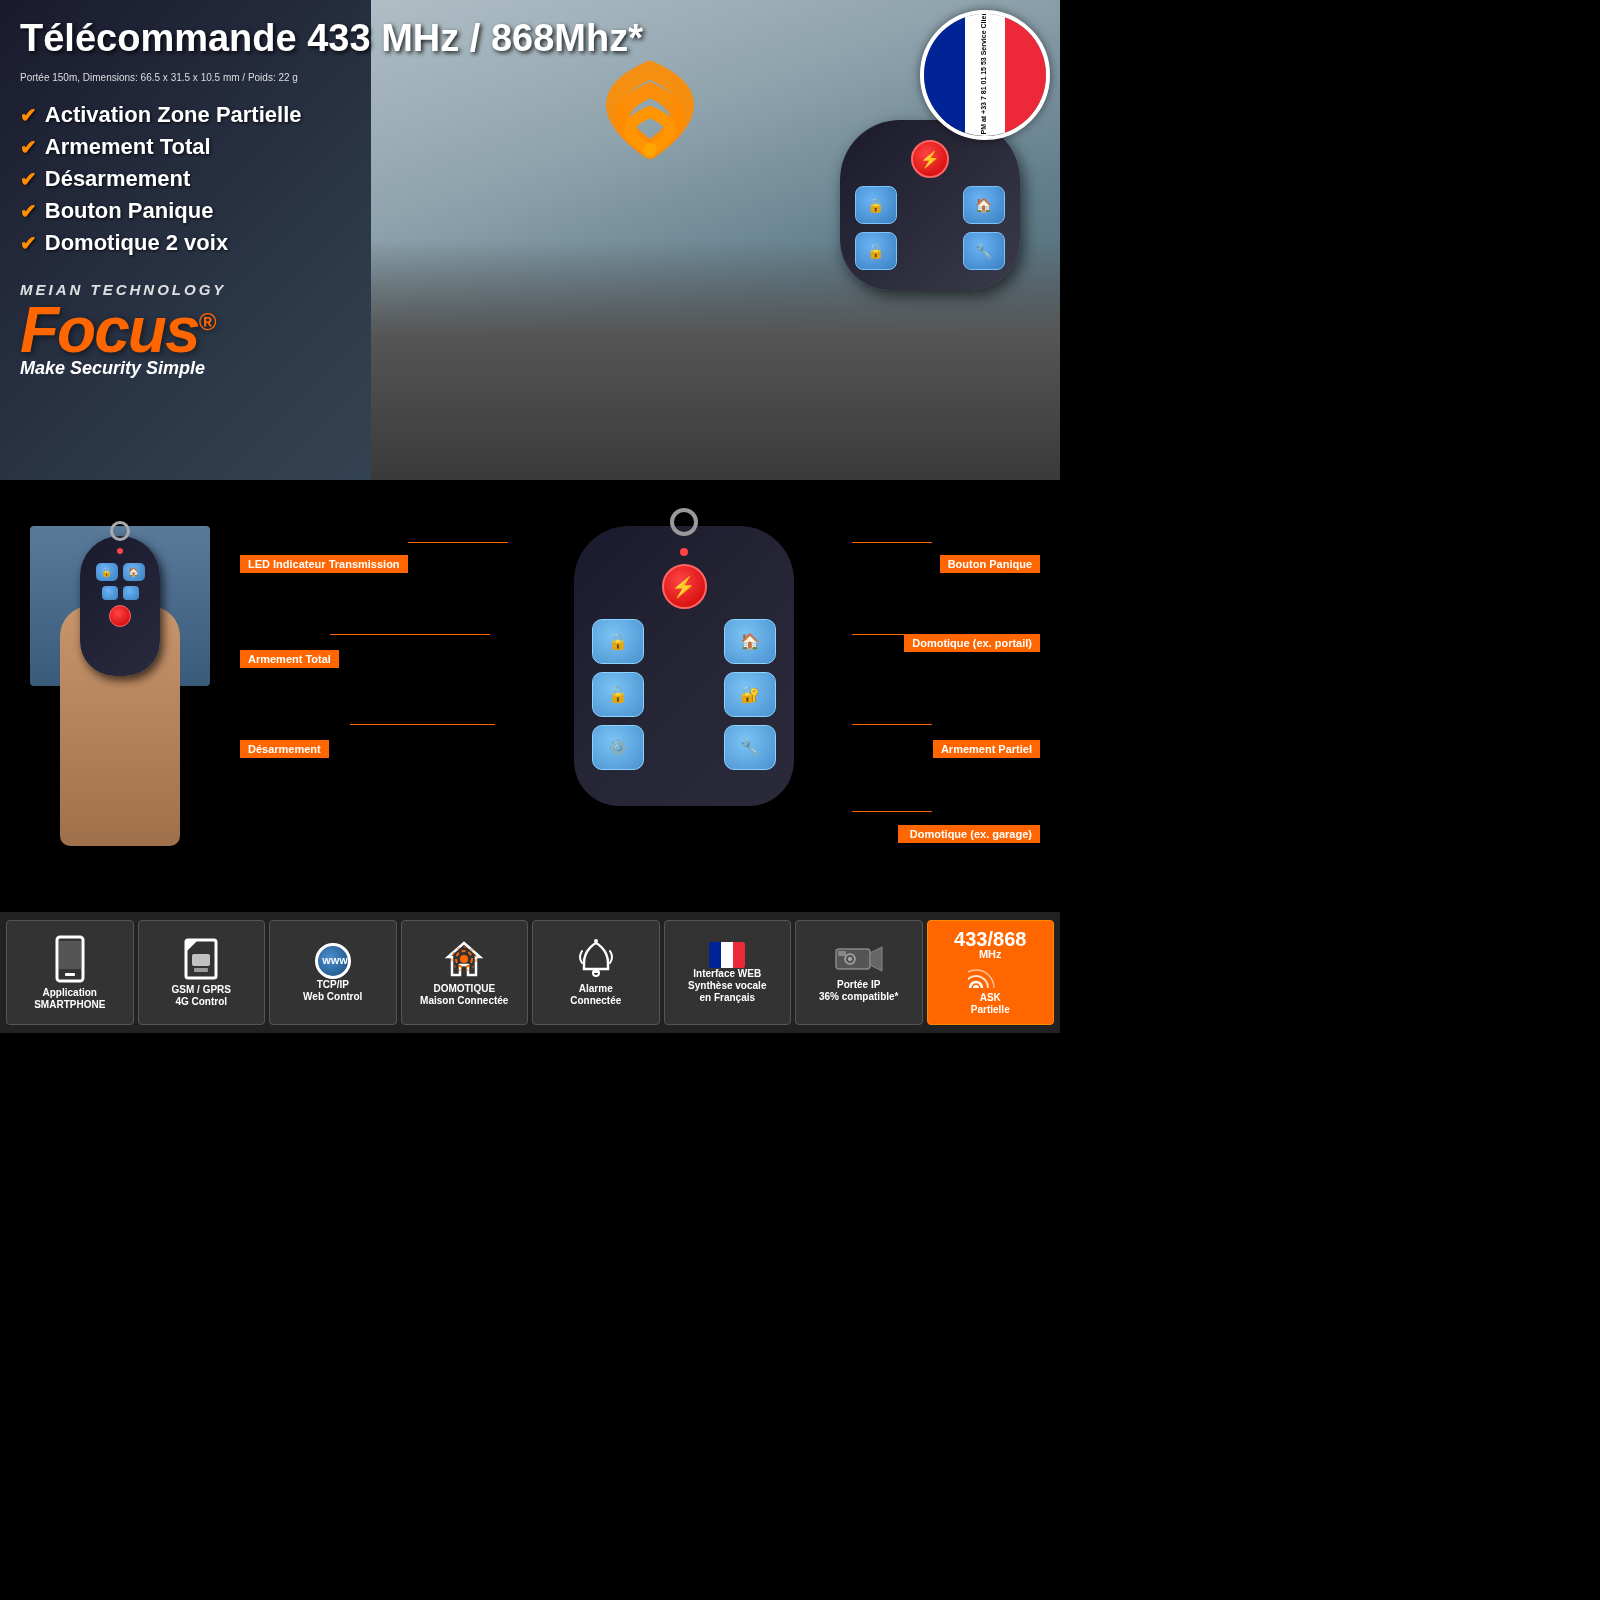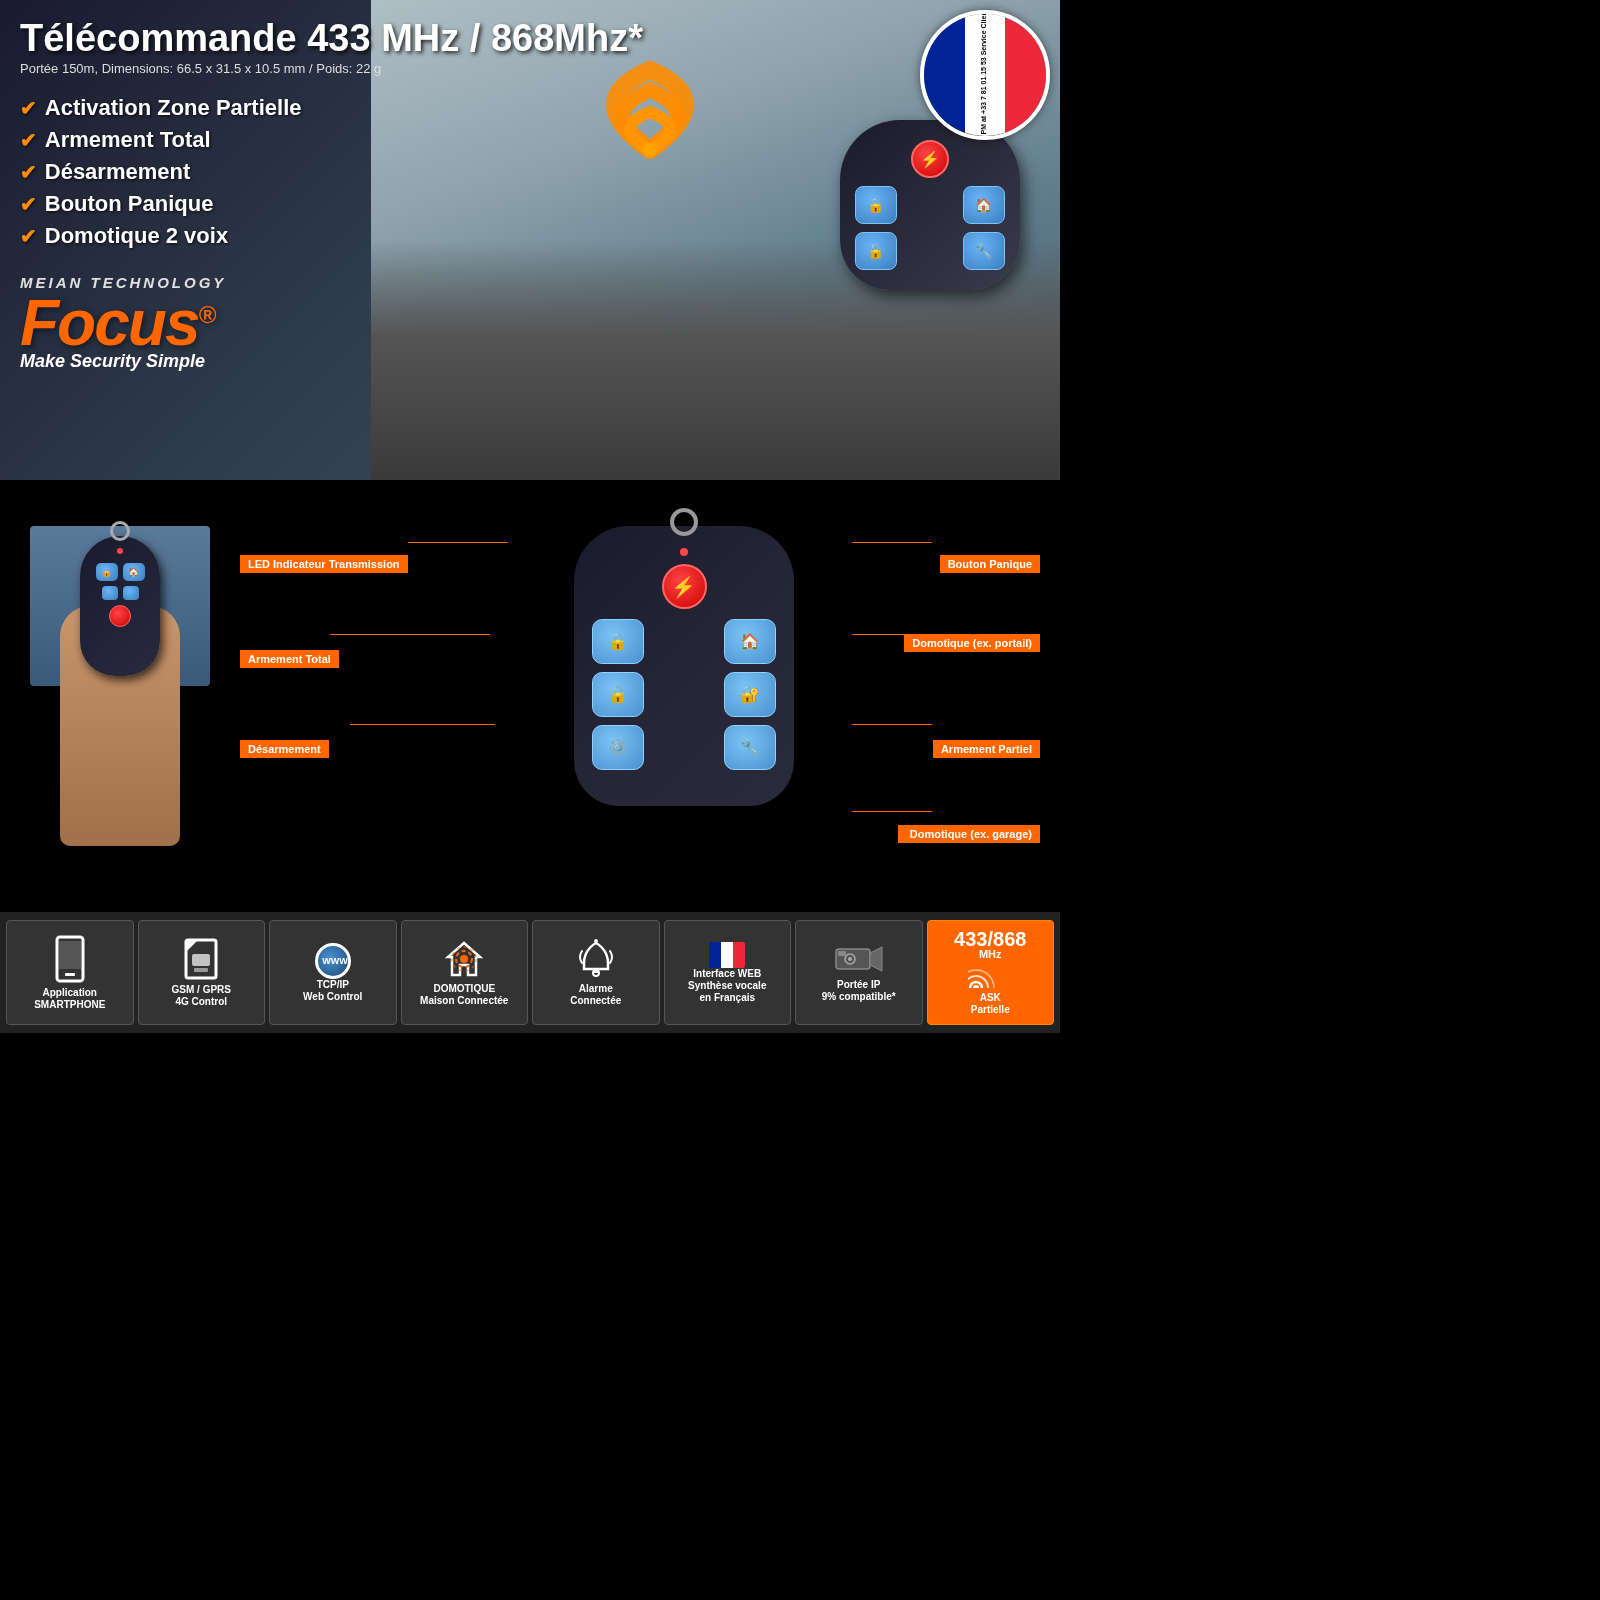--- a/index.html
+++ b/index.html
@@ -41,23 +41,23 @@
       padding: 18px 20px 20px 20px;
     }
     .title-main {
       font-size: 38px;
       font-weight: 900;
       color: #fff;
       text-shadow: 2px 2px 4px rgba(0,0,0,0.8);
       line-height: 1.1;
     }
     .title-sub {
-      font-size: 13px;
+      font-size: 10px;
       color: #ddd;
-      margin-top: 1px;
+      margin-top: 12px;
       margin-bottom: 16px;
     }
     .features-list {
       list-style: none;
       margin-top: 10px;
     }
     .features-list li {
       font-size: 22px;
       font-weight: 700;
       color: #fff;
@@ -662,21 +662,21 @@
       <svg width="50" height="32" viewBox="0 0 50 32">
         <rect x="2" y="6" width="34" height="20" rx="3" fill="#555" stroke="#888" stroke-width="1.5"></rect>
         <polygon points="36,10 48,4 48,28 36,22" fill="#666" stroke="#888" stroke-width="1"></polygon>
         <circle cx="16" cy="16" r="5" fill="none" stroke="#aaa" stroke-width="1.5"></circle>
         <circle cx="16" cy="16" r="2" fill="#aaa"></circle>
         <rect x="4" y="8" width="8" height="5" rx="1" fill="#888"></rect>
       </svg>
     </div>
     <div class="tile-label">
       <span>Portée IP</span><br>
-      <span>9% compatible*</span>
+      <span>36% compatible*</span>
     </div>
   </div>
 
   <div class="feature-tile" style="background:#ff6600;border-color:#ff8800;">
     <div>
       <div style="text-align:center;line-height:1;">
         <div style="font-size:20px;font-weight:900;color:#fff;">
           <span>433/868</span>
         </div>
         <div style="font-size:11px;font-weight:700;color:#fff;">

